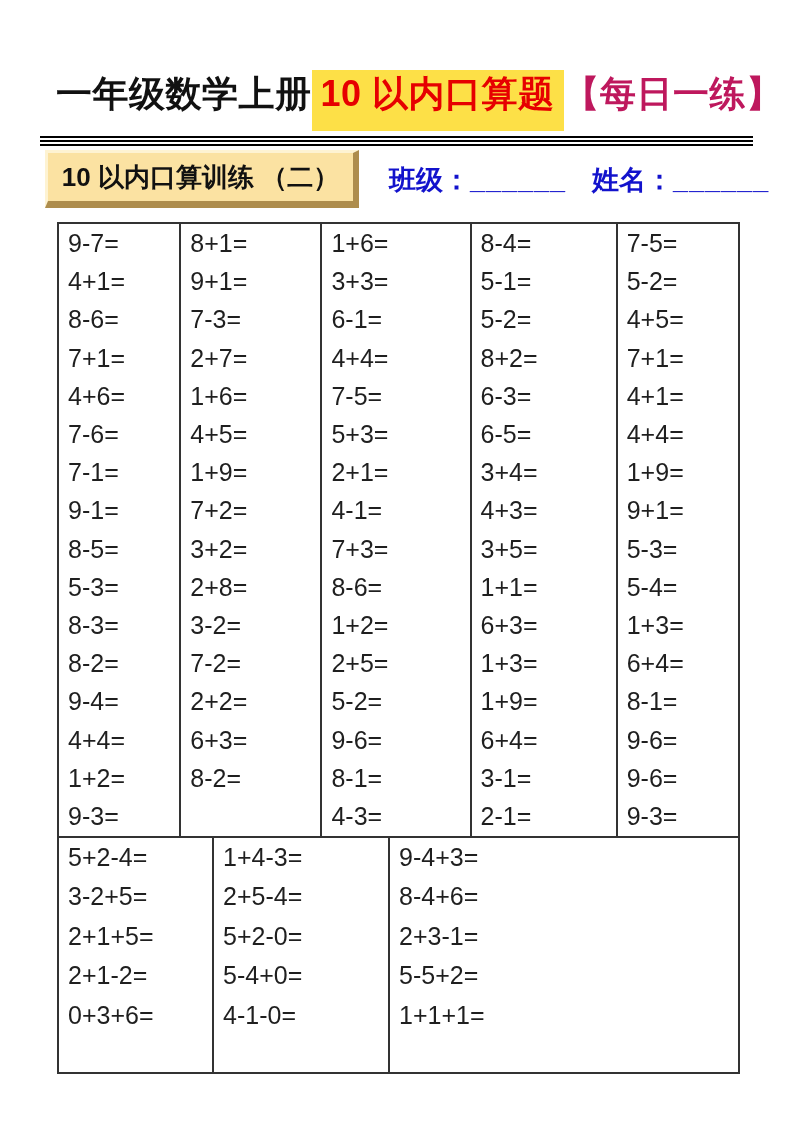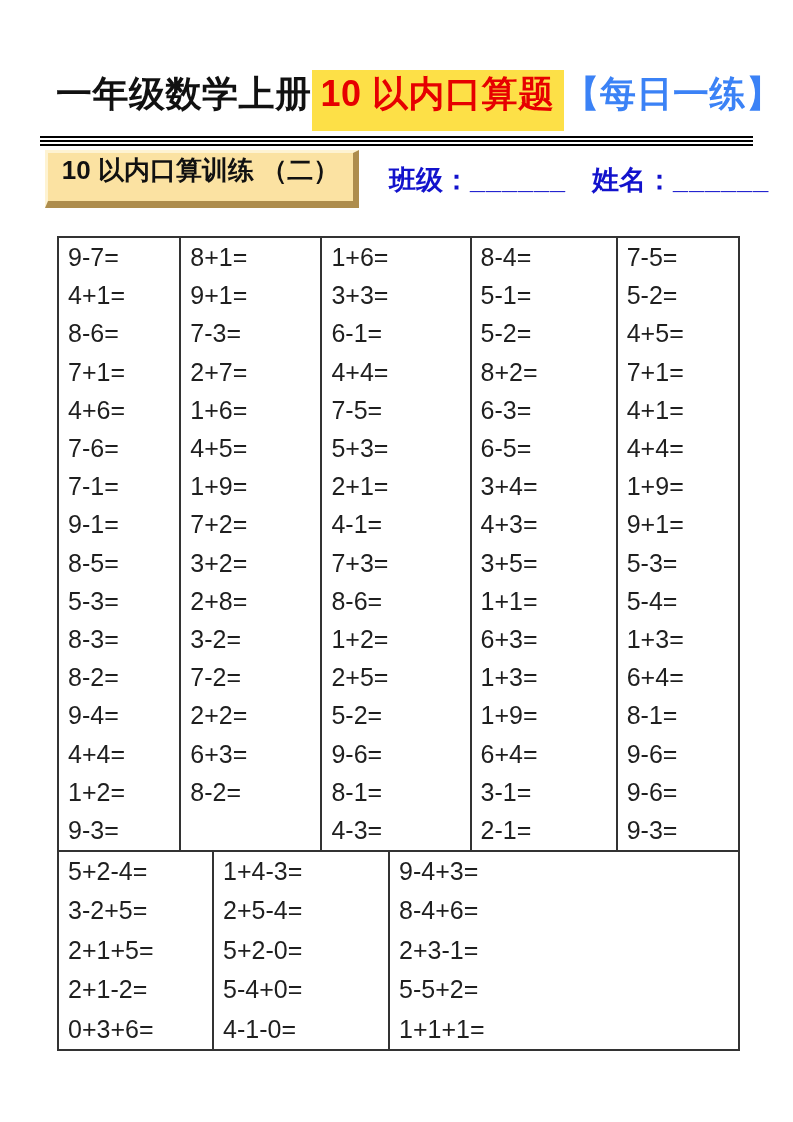--- a/index.html
+++ b/index.html
@@ -16,62 +16,61 @@
     position: absolute; left: 56px; top: 70px;
     font-size: 36px; font-weight: bold; color: #111;
     white-space: nowrap; letter-spacing: 0.5px;
     z-index: 1;
   }
   .title .hl {
     background: #fde047;
     color: #E60000;
     padding: 3px 9px 17px 9px;
   }
-  .title .suffix { color: #3b82f6; }
+  .title .suffix { color: #be185d; }
 
   .title-rule { position: absolute; left: 40px; top: 136px; width: 713px; z-index: 2; }
   .title-rule .line { height: 2px; background: #000; margin-bottom: 2px; }
   .title-rule .line:last-child { margin-bottom: 0; }
 
   
   .label-box {
     position: absolute; left: 45px; top: 150px;
     width: 314px; height: 58px; box-sizing: border-box;
     background: #FBE2A2;
     border-top: 3px solid #FEF3D2;
     border-left: 3px solid #FEF3D2;
     border-right: 6px solid #AE8D4D;
     border-bottom: 7px solid #AE8D4D;
-    display: flex; justify-content: center;
+    display: flex; align-items: center; justify-content: center;
     font-size: 26px; font-weight: bold; color: #111;
     white-space: nowrap;
   }
   .roster {
     position: absolute; left: 389px; top: 162px;
     font-size: 27px; font-weight: bold; color: #1212CC;
     white-space: nowrap;
     text-align: center;
   }
   .roster .blank { letter-spacing: 1px; }
   .roster .gap { display: inline-block; width: 26px; }
 
   
   .grid {
     position: absolute; left: 57px;
     width: 683px; box-sizing: border-box;
     border: 2px solid #333;
     display: grid;
-    margin-top: 14px;
   }
   .grid-main {
     top: 222px; height: 616px;
     grid-template-columns: 121fr 142fr 150fr 147fr 123fr;
   }
   .grid-bottom {
-    top: 838px; height: 199px;
+    top: 838px; height: 236px;
     border-top: none;
     grid-template-columns: 154fr 177fr 176fr 176fr;
   }
   .grid-col { border-left: 2px solid #333; overflow: hidden; }
   .grid-col:first-child { border-left: none; }
   .cell {
     font-size: 25px; color: #1f1f1f;
     padding-left: 9px; white-space: nowrap;
   }
   .grid-main .cell   { line-height: 38.2px; }

